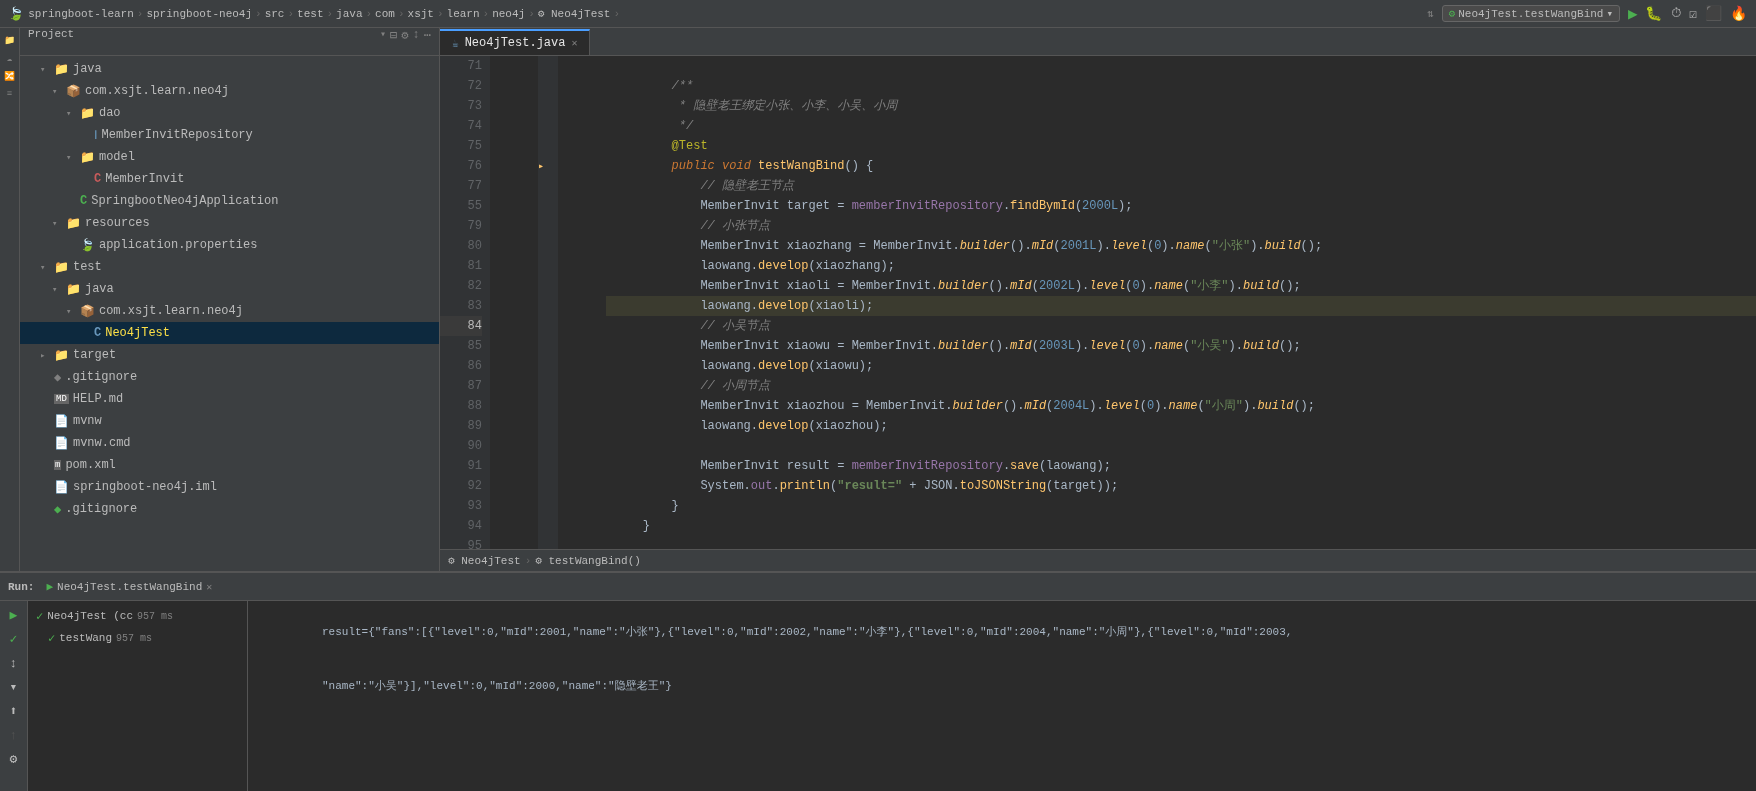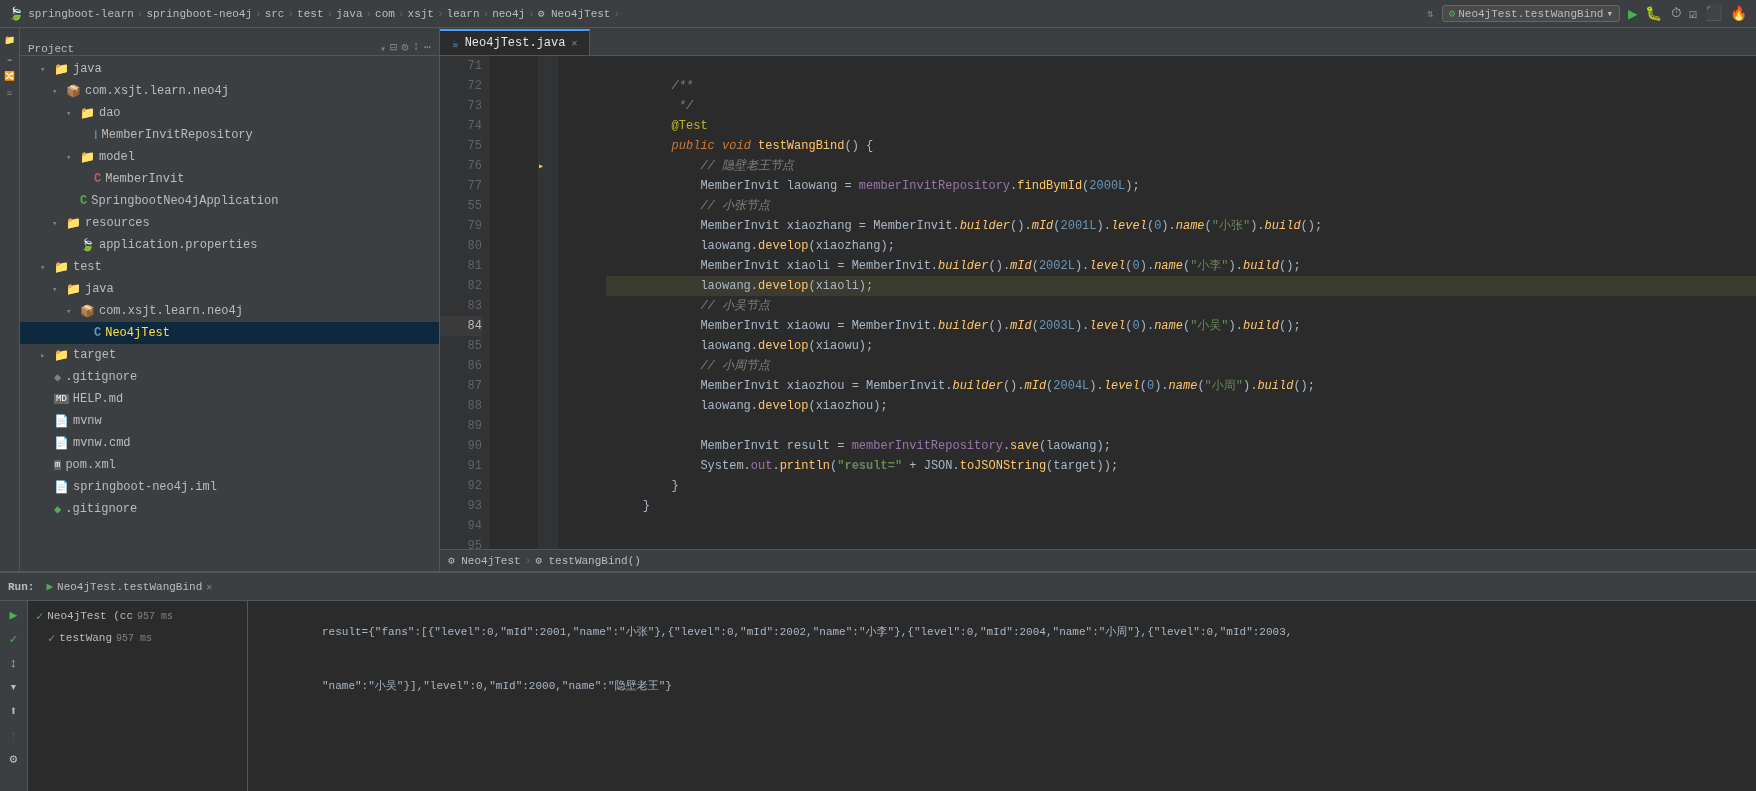--- a/index.html
+++ b/index.html
@@ -95,21 +95,21 @@
       width: 420px;
       background: #3c3f41;
       border-right: 1px solid #555;
       display: flex;
       flex-direction: column;
       flex-shrink: 0;
     }
     .panel-header {
       height: 28px;
       display: flex;
-      align-items: flex-end;
+      align-items: flex-start;
       padding: 0 8px;
       gap: 4px;
       border-bottom: 1px solid #555;
       background: #3c3f41;
     }
     .panel-header .title {
       font-size: 11px;
       color: #bbbbbb;
       flex: 1;
     }
@@ -631,30 +631,31 @@
         <div style="height:20px;"></div>
         <div style="height:20px;"></div>
       </div>
 
       <div class="code-content">
 
         <div class="code-line">&nbsp;</div>
 
         <div class="code-line"><span class="cm">        /**</span></div>
 
+        <div class="code-line"><span class="cm">         * 隐壁老王绑定小张、小李、小吴、小周</span></div>
 
         <div class="code-line"><span class="cm">         */</span></div>
 
         <div class="code-line"><span>        </span><span class="anno">@Test</span></div>
 
         <div class="code-line"><span>        </span><span class="kw">public</span><span> </span><span class="kw">void</span><span> </span><span class="fn">testWangBind</span><span>() {</span></div>
 
         <div class="code-line"><span>            </span><span class="cm">// 隐壁老王节点</span></div>
 
-        <div class="code-line"><span>            MemberInvit laowang = </span><span style="color:#9876aa;">memberInvitRepository</span><span>.</span><span class="fn">findBymId</span><span>(</span><span class="num">2000L</span><span>);</span></div>
+        <div class="code-line"><span>            MemberInvit target = </span><span style="color:#9876aa;">memberInvitRepository</span><span>.</span><span class="fn">findBymId</span><span>(</span><span class="num">2000L</span><span>);</span></div>
 
         <div class="code-line"><span>            </span><span class="cm">// 小张节点</span></div>
 
         <div class="code-line"><span>            MemberInvit xiaozhang = MemberInvit.</span><span class="fn it">builder</span><span>().</span><span class="fn it">mId</span><span>(</span><span class="num">2001L</span><span>).</span><span class="fn it">level</span><span>(</span><span class="num">0</span><span>).</span><span class="fn it">name</span><span>(</span><span class="st">"小张"</span><span>).</span><span class="fn it">build</span><span>();</span></div>
 
         <div class="code-line"><span>            laowang.</span><span class="fn">develop</span><span>(xiaozhang);</span></div>
 
 
         <div class="code-line"><span>            MemberInvit xiaoli = MemberInvit.</span><span class="fn it">builder</span><span>().</span><span class="fn it">mId</span><span>(</span><span class="num">2002L</span><span>).</span><span class="fn it">level</span><span>(</span><span class="num">0</span><span>).</span><span class="fn it">name</span><span>(</span><span class="st">"小李"</span><span>).</span><span class="fn it">build</span><span>();</span></div>
 

